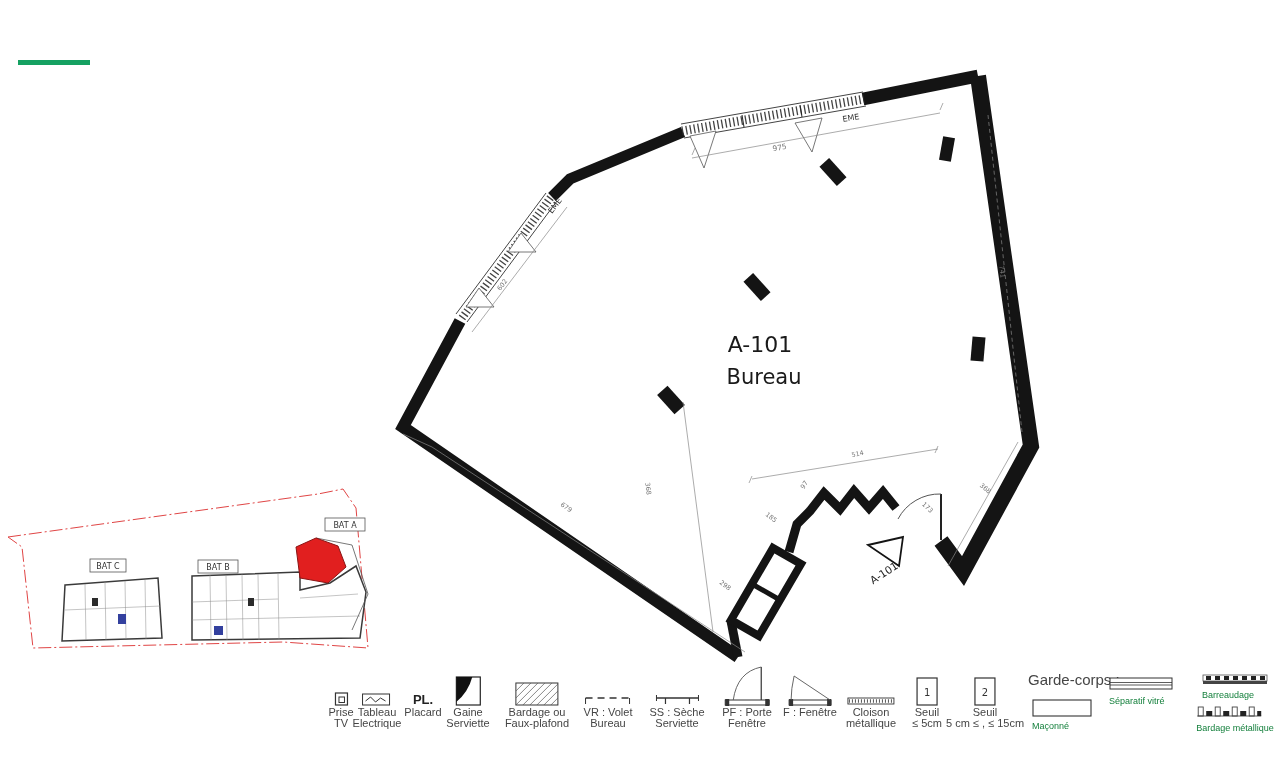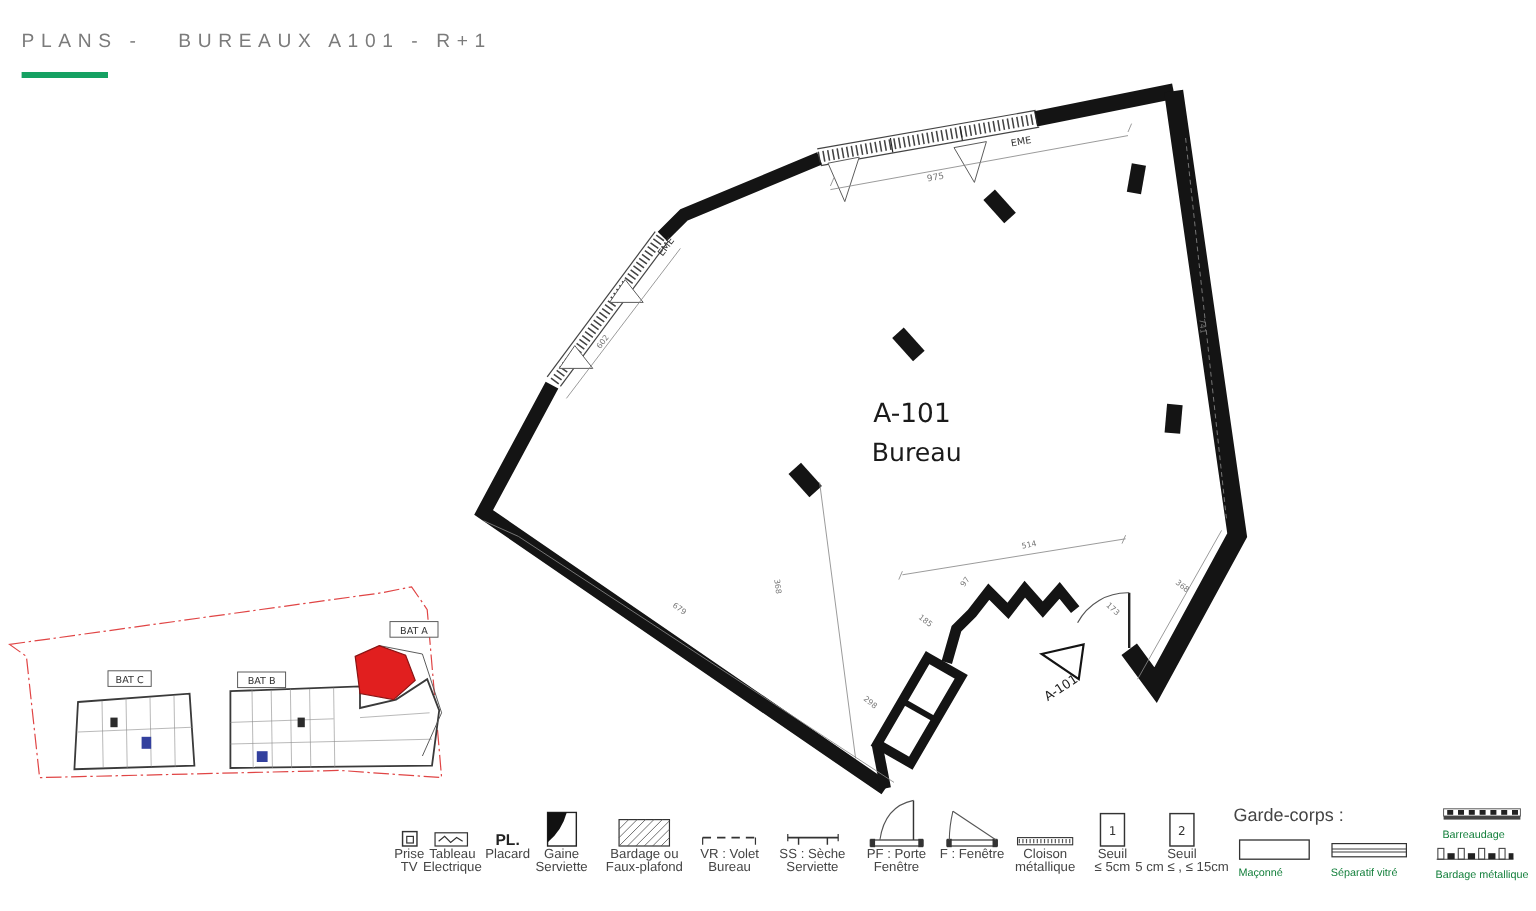--- a/index.html
+++ b/index.html
@@ -16,21 +16,20 @@
   .gc-title{position:absolute;left:1028px;top:671px;font-size:15px;color:#454545;white-space:nowrap;}
   .gc-item{position:absolute;transform:translateX(-50%);text-align:left;color:#15803d;}
   .gc-item .llab{font-size:9px;}
   svg text{font-family:"DejaVu Sans","Liberation Sans",sans-serif;}
 </style>
 </head>
 <body>
 
 <div class="canvas">
 
-  <div class="title">PLANS -   BUREAUX A101 - R+1</div>
   <div class="underline"></div>
 
   <svg class="plan-svg" width="1280" height="759" viewBox="0 0 1280 759">
 
     <g stroke="#141414" fill="none" stroke-linejoin="miter" stroke-linecap="butt">
 
       <path d="M460,321 L403,427 L738,657" stroke-width="12"></path>
 
       <path d="M552,197 L570,179 L683,132" stroke-width="11"></path>
 
@@ -311,21 +310,21 @@
 
   <div class="gc-title">Garde-corps :</div>
 
   <div class="gc-item" style="left:1062px;top:699px">
     <svg width="60" height="18">
         <rect x="1" y="1" width="58" height="16" fill="#fff" stroke="#333" stroke-width="1.1"></rect>
       </svg>
     <div class="llab">Maçonné</div>
   </div>
 
-  <div class="gc-item" style="left:1141px;top:701px">
+  <div class="gc-item" style="left:1141px;top:676px">
     <svg width="64" height="16">
         <rect x="1" y="2" width="62" height="11" fill="#fff" stroke="#333" stroke-width="1"></rect>
         <line x1="1" y1="6.5" x2="63" y2="6.5" stroke="#333" stroke-width="0.8"></line>
         <line x1="1" y1="9" x2="63" y2="9" stroke="#333" stroke-width="0.8"></line>
       </svg>
     <div class="llab">Séparatif vitré</div>
   </div>
 
   <div class="gc-item" style="left:1235px;top:672px">
     <svg width="66" height="13">

